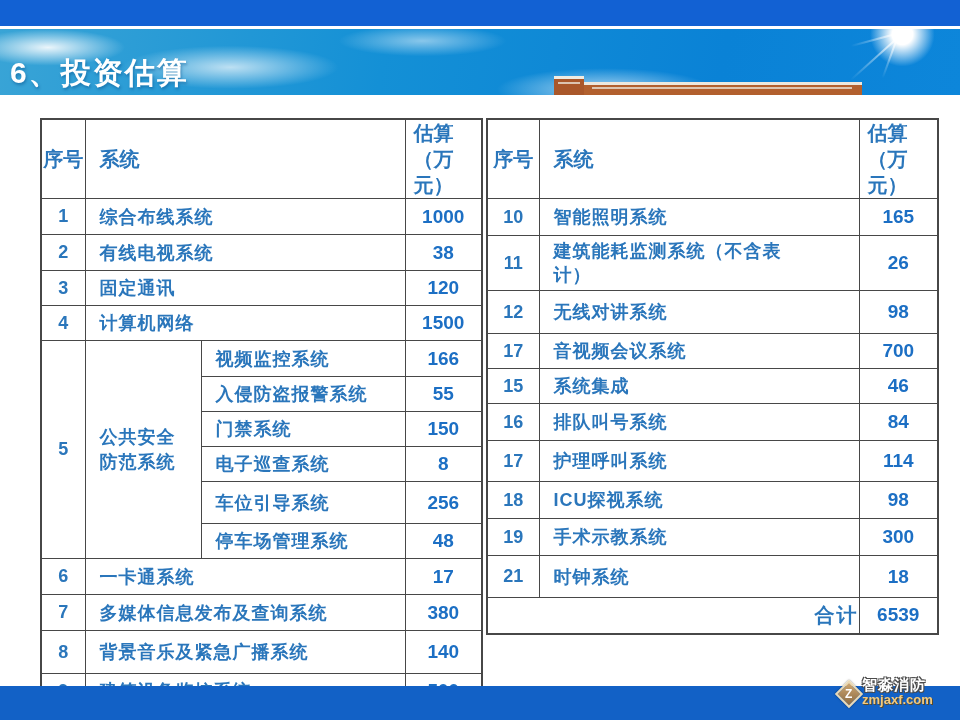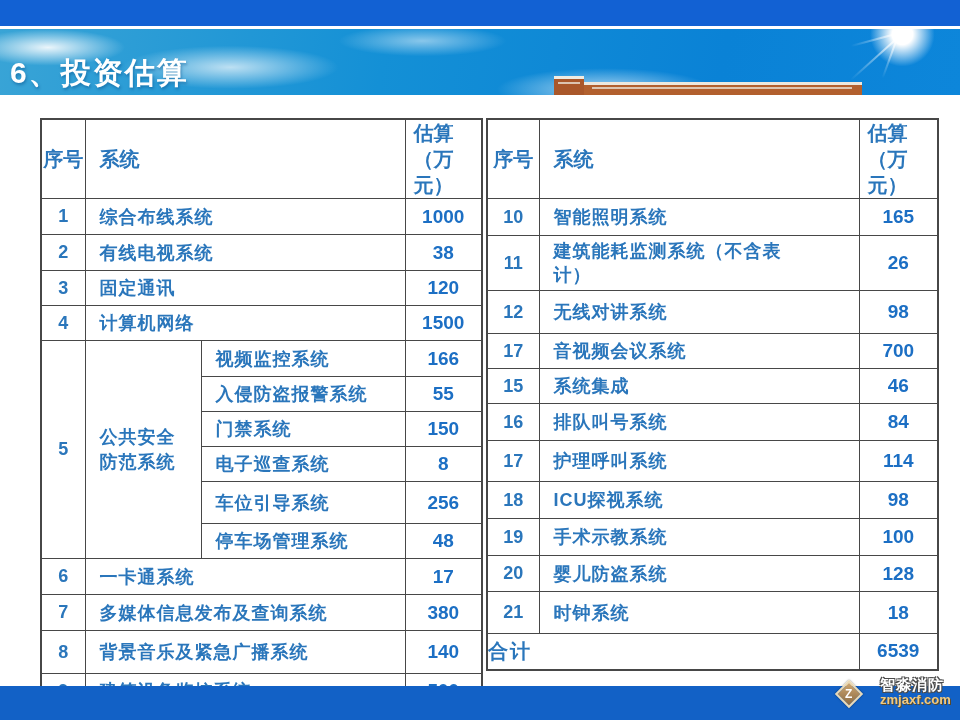--- a/index.html
+++ b/index.html
@@ -40,31 +40,31 @@
   th.h { color:#2a76bb; font-size:20px; font-weight:bold; }
   th.h.sys { text-align:left; padding-left:14px; }
   th.h.no  { text-align:center; line-height:1.25;margin-top:13px; }
   th.h.val { text-align:left; padding-left:8px; line-height:1.3; }
   td.no  { text-align:center; color:#2a76bb; font-size:18px; font-weight:bold; }
   td.sys { text-align:left; padding-left:14px; color:#2a76bb; font-size:18px; font-weight:bold; letter-spacing:1px; }
   td.val { text-align:center; color:#1c6fc4; font-size:19px; font-weight:bold; }
   td.sys .wrapbox { display:inline-block; word-break:break-all; line-height:1.35; vertical-align:middle; }
   td.group .wrapbox { width:78px; }
   td.longwrap .wrapbox { width:256px; }
-  td.total-label { text-align:left; color:#2a76bb; font-size:20px; font-weight:bold; letter-spacing:2px; }
+  td.total-label { text-align:right; color:#2a76bb; font-size:20px; font-weight:bold; letter-spacing:2px; }
 
   
   .watermark { position:absolute; left:839px; top:677px; display:flex; align-items:flex-start; z-index:5; }
   .wm-diamond {
     width:20px; height:20px; margin-top:7px; transform:rotate(45deg);
     background:linear-gradient(135deg,#cfa873,#8a6a42); border:2px solid #e9d9b6;
     display:flex; align-items:center; justify-content:center; box-shadow:0 0 2px rgba(0,0,0,.5);
   }
   .wm-diamond span { transform:rotate(-45deg); color:#fff; font-size:12px; font-weight:bold; }
-  .wm-text { margin-left:21px; line-height:1.05; }
+  .wm-text { margin-left:3px; line-height:1.05; }
   .wm-line1 { color:#ffffff; font-size:15px; font-weight:bold; letter-spacing:1px;
               text-shadow:1px 1px 0 #4a4a4a, -1px -1px 0 #4a4a4a, 1px -1px 0 #4a4a4a, -1px 1px 0 #4a4a4a; }
   .wm-line2 { color:#f2c97c; font-size:13px; font-weight:bold;
               text-shadow:1px 1px 0 #5a4a2a; }
 </style>
 </head>
 <body>
 
 <div class="top-bar"></div>
 
@@ -213,26 +213,21 @@
     <td class="val">114</td>
   </tr>
   <tr style="height:37px">
     <td class="no">18</td>
     <td class="sys">ICU探视系统</td>
     <td class="val">98</td>
   </tr>
   <tr style="height:37px">
     <td class="no">19</td>
     <td class="sys">手术示教系统</td>
-    <td class="val">100</td>
-  </tr>
-  <tr style="height:36px">
-    <td class="no">20</td>
-    <td class="sys">婴儿防盗系统</td>
-    <td class="val">128</td>
+    <td class="val">300</td>
   </tr>
   <tr style="height:42px">
     <td class="no">21</td>
     <td class="sys">时钟系统</td>
     <td class="val">18</td>
   </tr>
   <tr style="height:36px">
     <td class="total-label" colspan="2">合计</td>
     <td class="val">6539</td>
   </tr>

